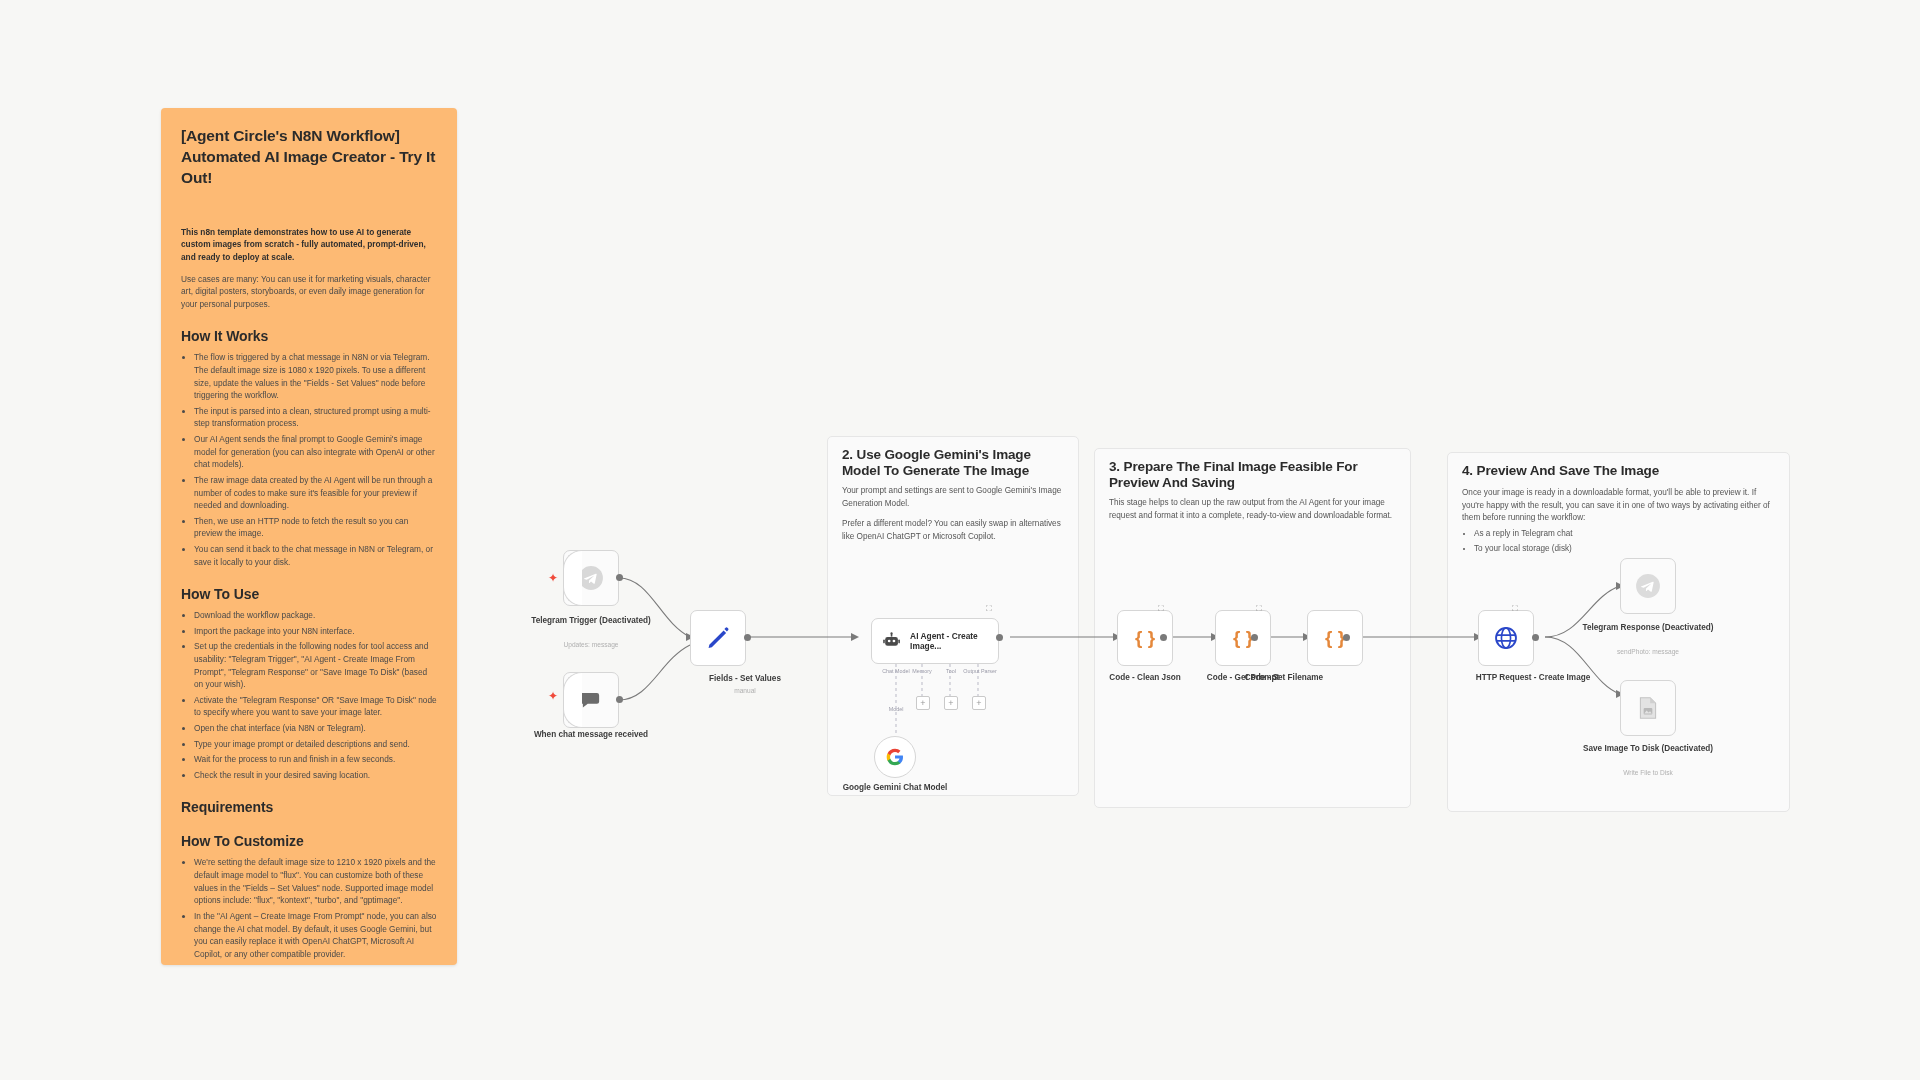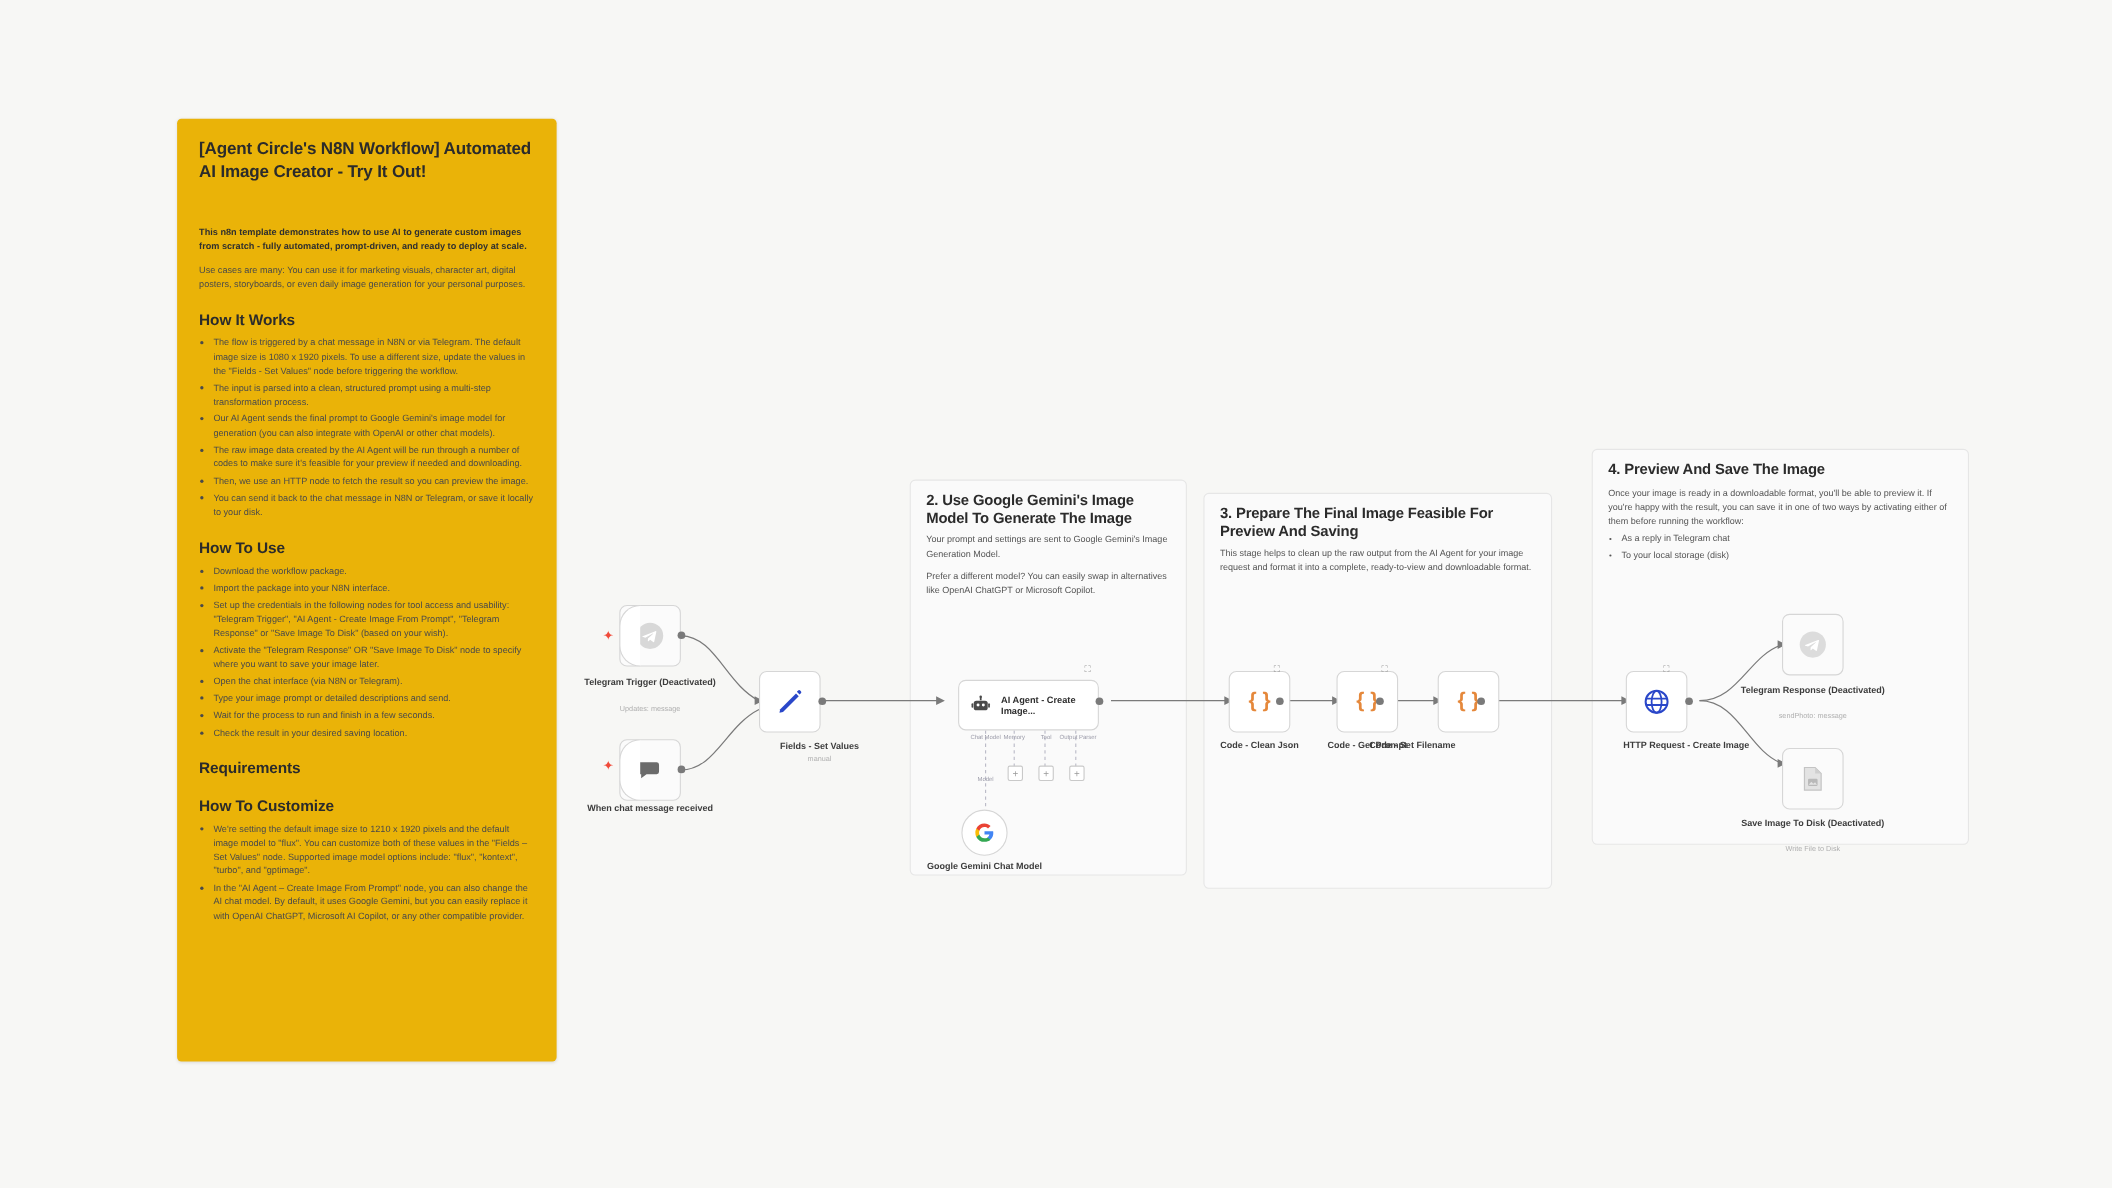--- a/index.html
+++ b/index.html
@@ -8,22 +8,22 @@
     background:#f7f7f5;
     font-family:"Liberation Sans", sans-serif;
     overflow:hidden;
     position:relative;
     -webkit-font-smoothing:antialiased;
   }
   .canvas{position:absolute;inset:0;}
 
   
   .sticky{
-    position:absolute;left:161px;top:108px;width:345px;height:857px;
-    background:#eab308;border-radius:4px;
+    position:absolute;left:161px;top:108px;width:296px;height:857px;
+    background:#fdba74;border-radius:4px;
     box-shadow:0 1px 3px rgba(0,0,0,.10);
     padding:18px 20px 10px 20px;box-sizing:border-box;
     color:#3a3a3a;
     overflow:hidden;
   }
   .sticky h1{
     font-size:15.5px;line-height:1.35;margin:0 0 13px 0;
     font-weight:700;color:#2b2b2b;letter-spacing:-.15px;
   }
   .sticky h2{
@@ -53,21 +53,21 @@
   }
   .panel .body ul{margin:3px 0 0 0;padding-left:12px;}
   .panel .body li{margin-bottom:2px;}
 
   #panel1{left:522px;top:436px;width:258px;height:358px;}
   #panel1 .body{top:34px;}
   #panel2{left:827px;top:436px;width:250px;height:358px;}
   #panel2 .body{top:48px;}
   #panel3{left:1094px;top:436px;width:315px;height:358px;margin-top:12px;}
   #panel3 .body{top:48px;}
-  #panel4{left:1447px;top:408px;width:313px;height:358px;padding-left:28px;}
+  #panel4{left:1447px;top:452px;width:313px;height:358px;padding-left:28px;}
   #panel4 .body{top:34px;}
 
   
   .node{
     position:absolute;width:56px;height:56px;
     background:#fff;border:1px solid #d6d6d6;border-radius:7px;
     display:flex;align-items:center;justify-content:center;
     box-sizing:border-box;
   }
   .node.trigger{border-radius:7px 7px 7px 7px;}

